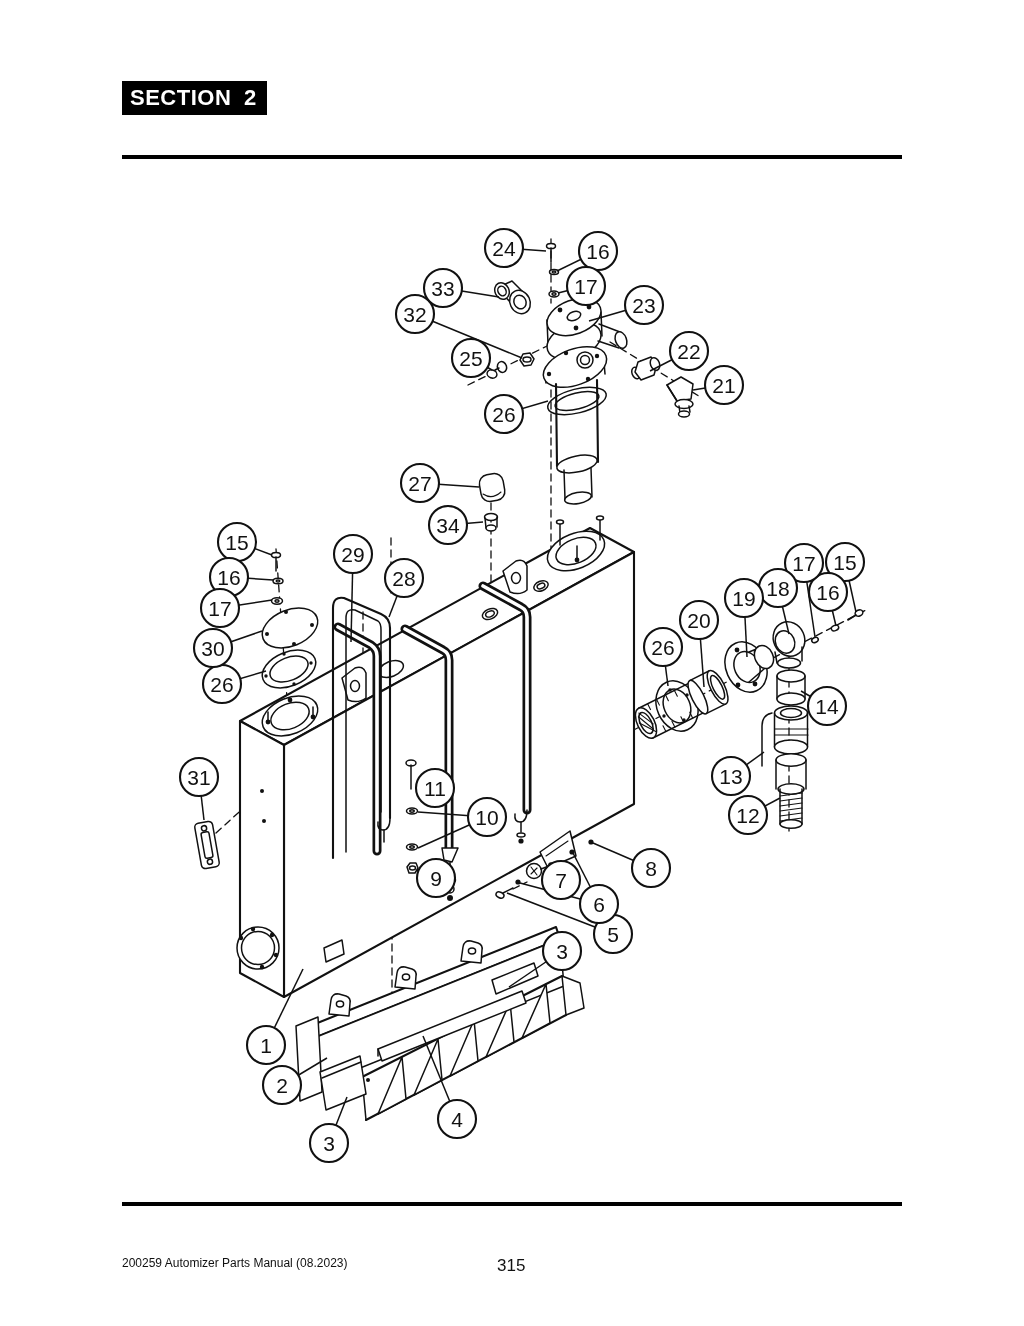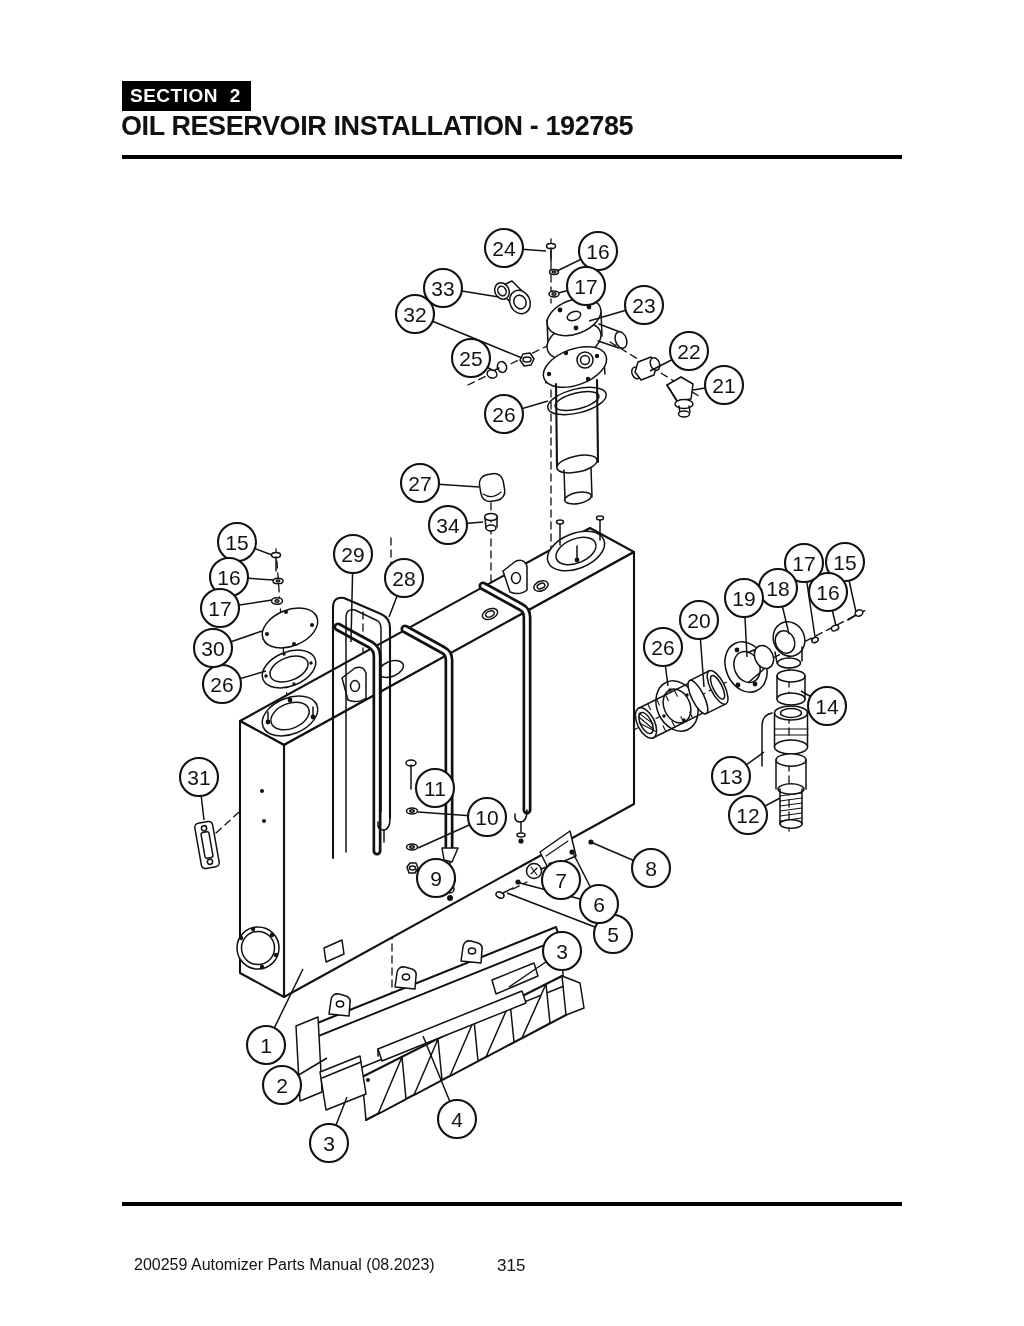--- a/index.html
+++ b/index.html
@@ -3,31 +3,31 @@
 <meta charset="utf-8">
 <style>
   html,body{margin:0;padding:0;background:#e8e8e8;}
   .page{
     position:relative;width:1024px;height:1326px;background:#ffffff;
     font-family:"Liberation Sans",sans-serif;color:#111;overflow:hidden;
     margin:0 auto;
   }
   .section-badge{
     position:absolute;left:122px;top:81px;background:#000;color:#fff;
-    font-size:19px;font-weight:bold;padding:4px 10px 4px 8px;word-spacing:6px;
+    font-size:22px;font-weight:bold;padding:4px 10px 4px 8px;word-spacing:6px;
     letter-spacing:0.5px;
   }
   .doc-title{
     position:absolute;left:121px;top:111px;font-size:27px;font-weight:bold;
     letter-spacing:-0.4px;white-space:nowrap;
   }
   .rule{position:absolute;left:122px;width:780px;height:4px;background:#000;}
   .rule-top{top:155px;}
   .rule-bottom{top:1202px;}
-  .footer-left{position:absolute;left:122px;top:1256px;font-size:16px;margin-left:12px;}
+  .footer-left{position:absolute;left:122px;top:1256px;font-size:12px;}
   .footer-page{position:absolute;left:497px;top:1256px;font-size:17px;}
   svg.diagram{position:absolute;left:0;top:0;}
   
   .lw *{stroke:#111;fill:none;stroke-width:1.5;stroke-linejoin:round;stroke-linecap:round;}
   .lw .wf{fill:#fff;}
   .lw .hv{stroke-width:2.1;}
   .lw .th{stroke-width:1.1;}
   .lw .dot{fill:#111;stroke:none;}
   .lw .band{stroke-width:9;stroke-linejoin:round;}
   .lw .bandw{stroke:#fff;stroke-width:3.6;}
@@ -36,21 +36,20 @@
   .bubble{fill:#fff;stroke:#111;stroke-width:2.1;}
   .bubble-num{fill:#111;stroke:none;font-family:"Liberation Sans",sans-serif;
     font-size:21px;text-anchor:middle;}
 </style>
 </head>
 <body>
 
 <div class="page">
 
   <div class="section-badge">SECTION 2</div>
-  <div class="doc-title">OIL RESERVOIR INSTALLATION - 192785</div>
   <div class="rule rule-top"></div>
 
   <svg class="diagram" width="1024" height="1326" viewBox="0 0 1024 1326">
 
     <g class="lw">
 
       <g>
         <line class="dash" x1="276" y1="549" x2="288" y2="712"></line>
         <line class="dash" x1="551" y1="239" x2="551" y2="303"></line>
         <line class="dash" x1="551" y1="390" x2="551" y2="548"></line>

